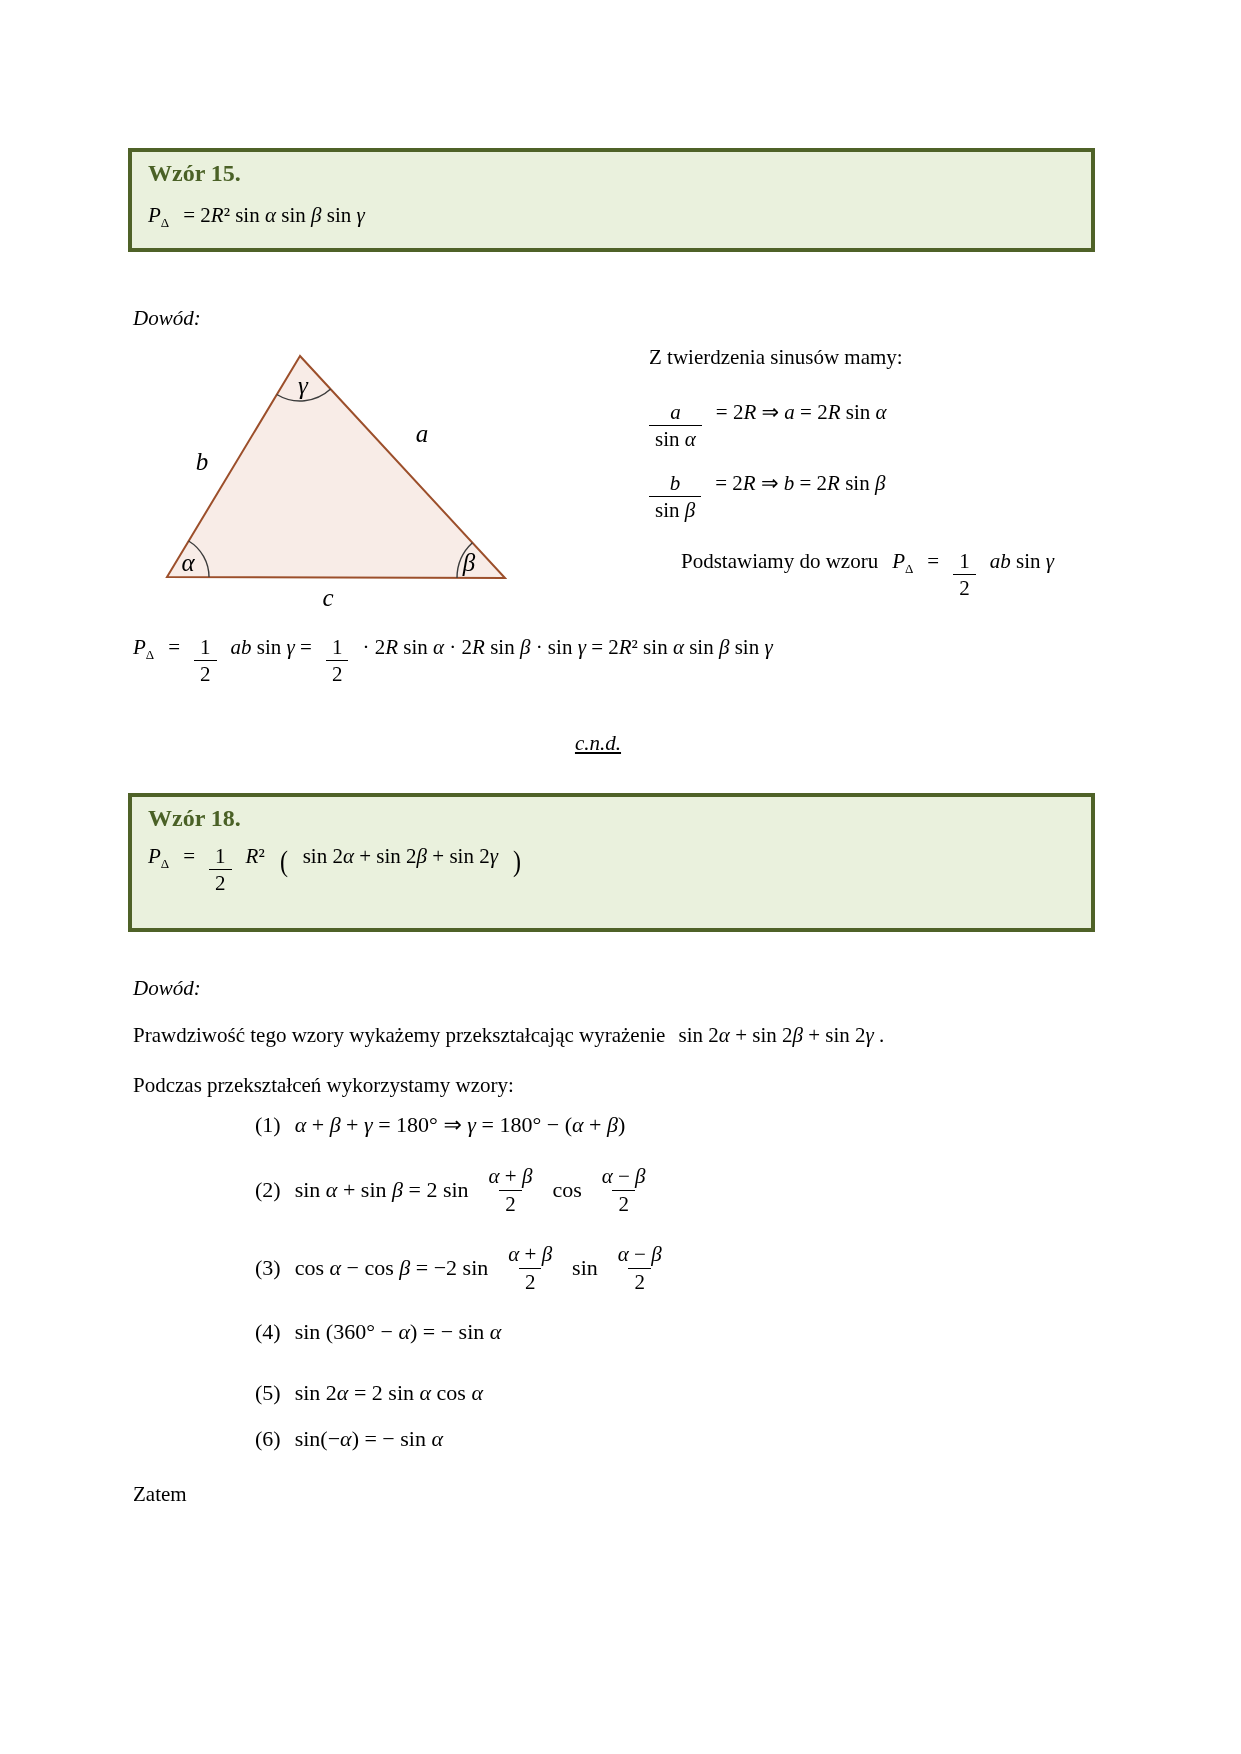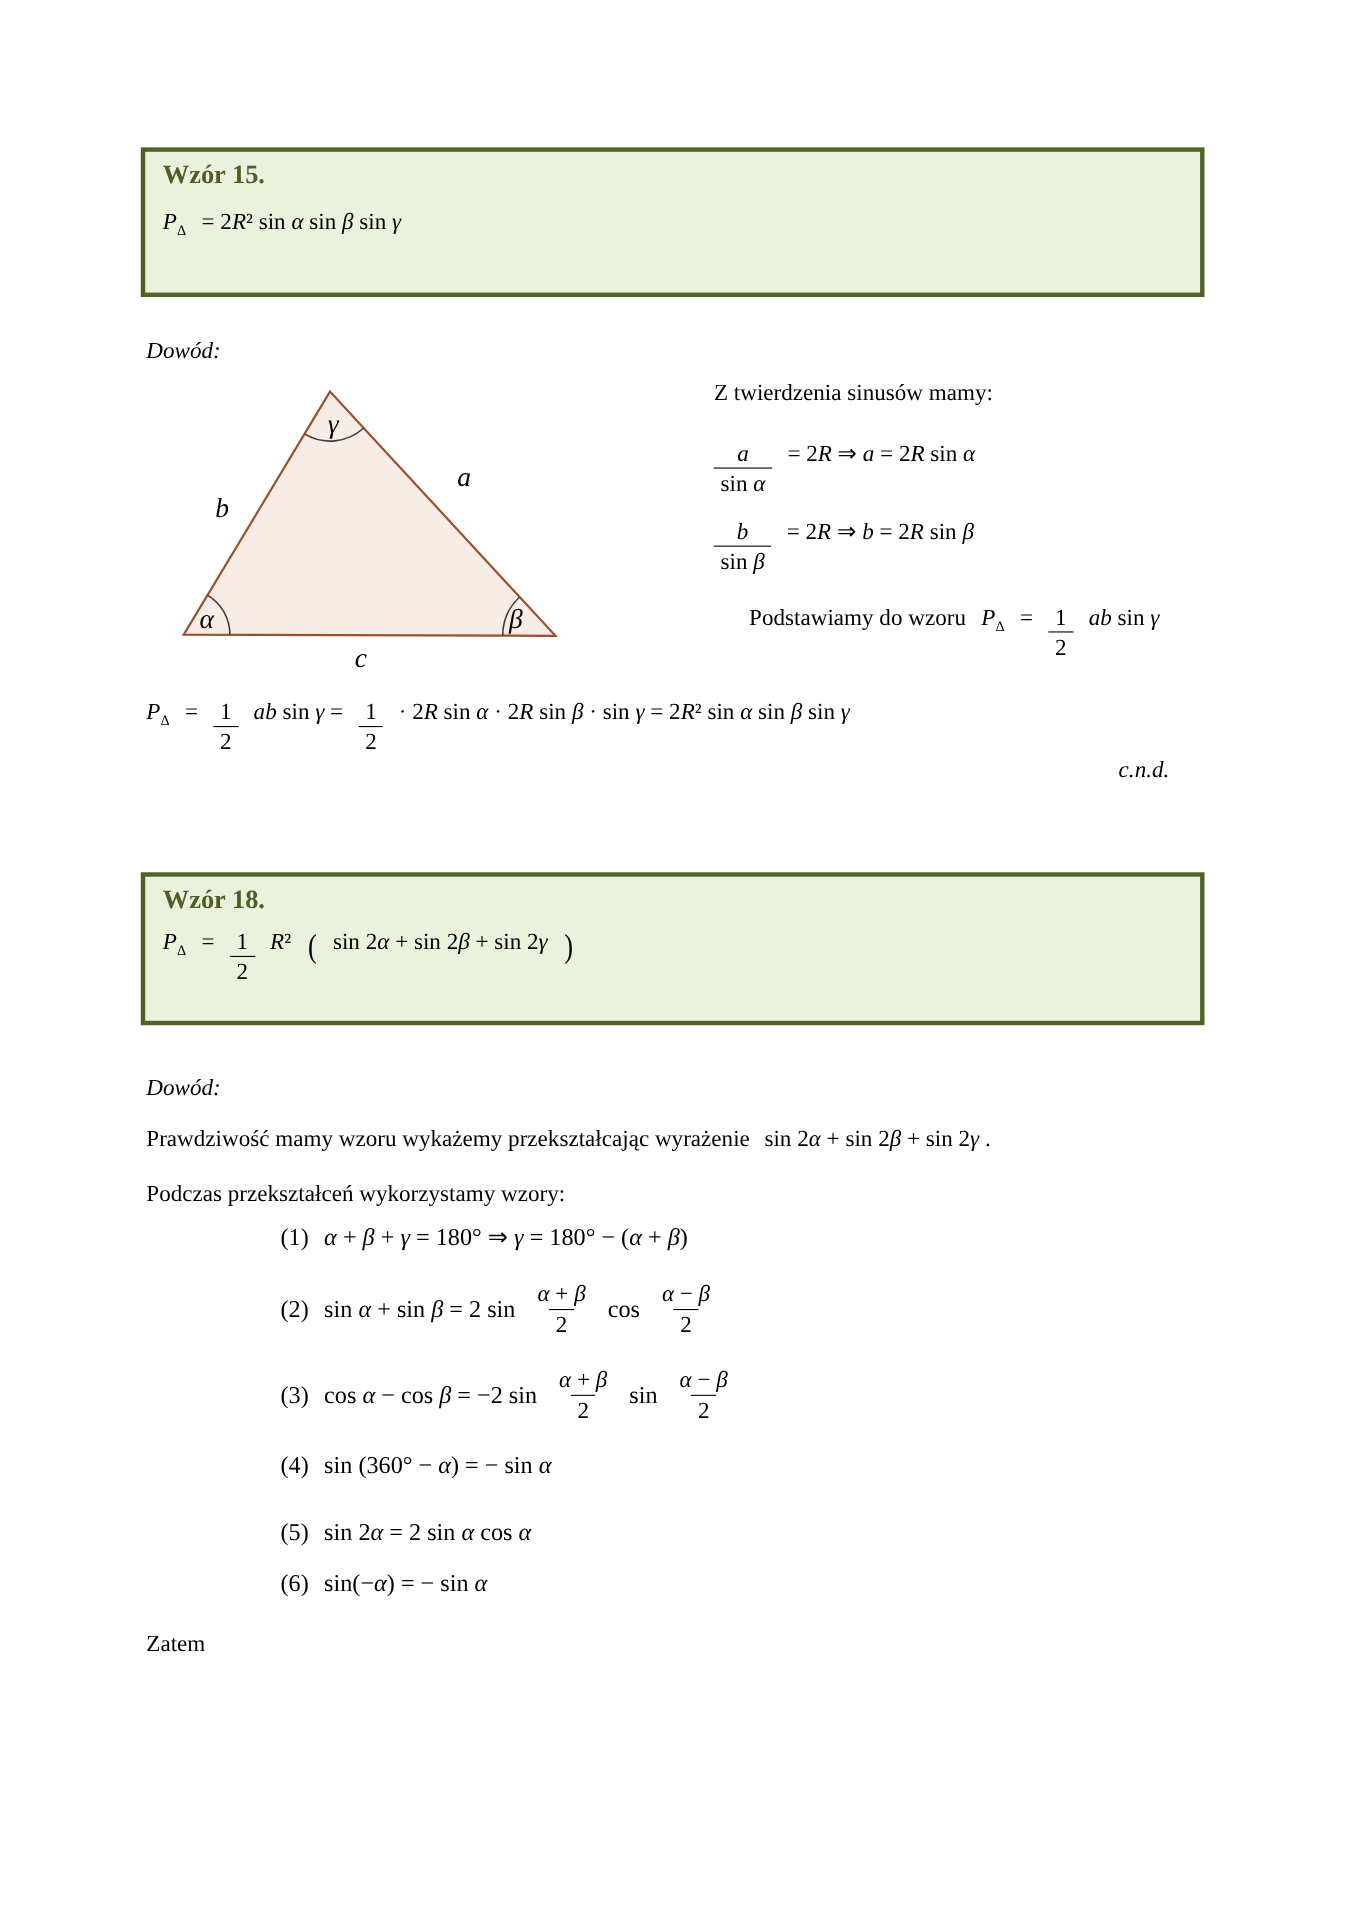--- a/index.html
+++ b/index.html
@@ -40,21 +40,21 @@
 
   
   .items{position:absolute;left:255px;top:1112px;}
   .item{display:flex;align-items:center;gap:14px;font-size:22px;}
 </style>
 </head>
 <body>
 
 <div class="page">
 
-  <section class="formula-box" style="top:134px;height:136px;">
+  <section class="formula-box" style="top:148px;height:104px;">
     <h2 class="box-title">Wzór 15.</h2>
     <div class="box-formula mline math">
       <span class="pd"><i>P</i><sub>Δ</sub></span>
       <span>= 2<i>R</i>² sin <i>α</i> sin <i>β</i> sin <i>γ</i></span>
     </div>
   </section>
 
   <div class="plain-line italic" style="left:133px;top:306px;">Dowód:</div>
 
   <svg class="tri-fig" viewBox="0 0 400 290">
@@ -109,42 +109,42 @@
       <span class="den">2</span>
     </span>
     <span><i>a</i><i>b</i> sin <i>γ</i> =</span>
     <span class="frac">
       <span class="num">1</span>
       <span class="den">2</span>
     </span>
     <span>· 2<i>R</i> sin <i>α</i> · 2<i>R</i> sin <i>β</i> · sin <i>γ</i> = 2<i>R</i>² sin <i>α</i> sin <i>β</i> sin <i>γ</i></span>
   </div>
 
-  <div class="plain-line italic" style="left:133px;top:687px;width:930px;text-align:right;">c.n.d.</div>
+  <div class="plain-line italic" style="left:133px;top:731px;width:930px;text-align:center;text-decoration:underline;">c.n.d.</div>
 
   <section class="formula-box" style="top:793px;height:139px;">
     <h2 class="box-title">Wzór 18.</h2>
     <div class="box-formula mline math" style="margin-top:12px;">
       <span class="pd"><i>P</i><sub>Δ</sub></span>
       <span>=</span>
       <span class="frac">
         <span class="num">1</span>
         <span class="den">2</span>
       </span>
       <span><i>R</i>²</span>
       <span class="bigp">(</span>
       <span>sin 2<i>α</i> + sin 2<i>β</i> + sin 2<i>γ</i></span>
       <span class="bigp">)</span>
     </div>
   </section>
 
   <div class="plain-line italic" style="left:133px;top:976px;">Dowód:</div>
 
   <div class="plain-line" style="left:133px;top:1023px;">
-    <span class="mtext">Prawdziwość mamy wzoru wykażemy przekształcając wyrażenie</span>
+    <span class="mtext">Prawdziwość tego wzory wykażemy przekształcając wyrażenie</span>
     <span class="math" style="margin-left:8px;">sin 2<i>α</i> + sin 2<i>β</i> + sin 2<i>γ</i> .</span>
   </div>
 
   <div class="plain-line" style="left:133px;top:1073px;">Podczas przekształceń wykorzystamy wzory:</div>
 
   <div class="items">
 
     <div class="item math" style="margin-bottom:20px;">
       <span class="mtext">(1)</span>
       <span><i>α</i> + <i>β</i> + <i>γ</i> = 180° ⇒ <i>γ</i> = 180° − (<i>α</i> + <i>β</i>)</span>

